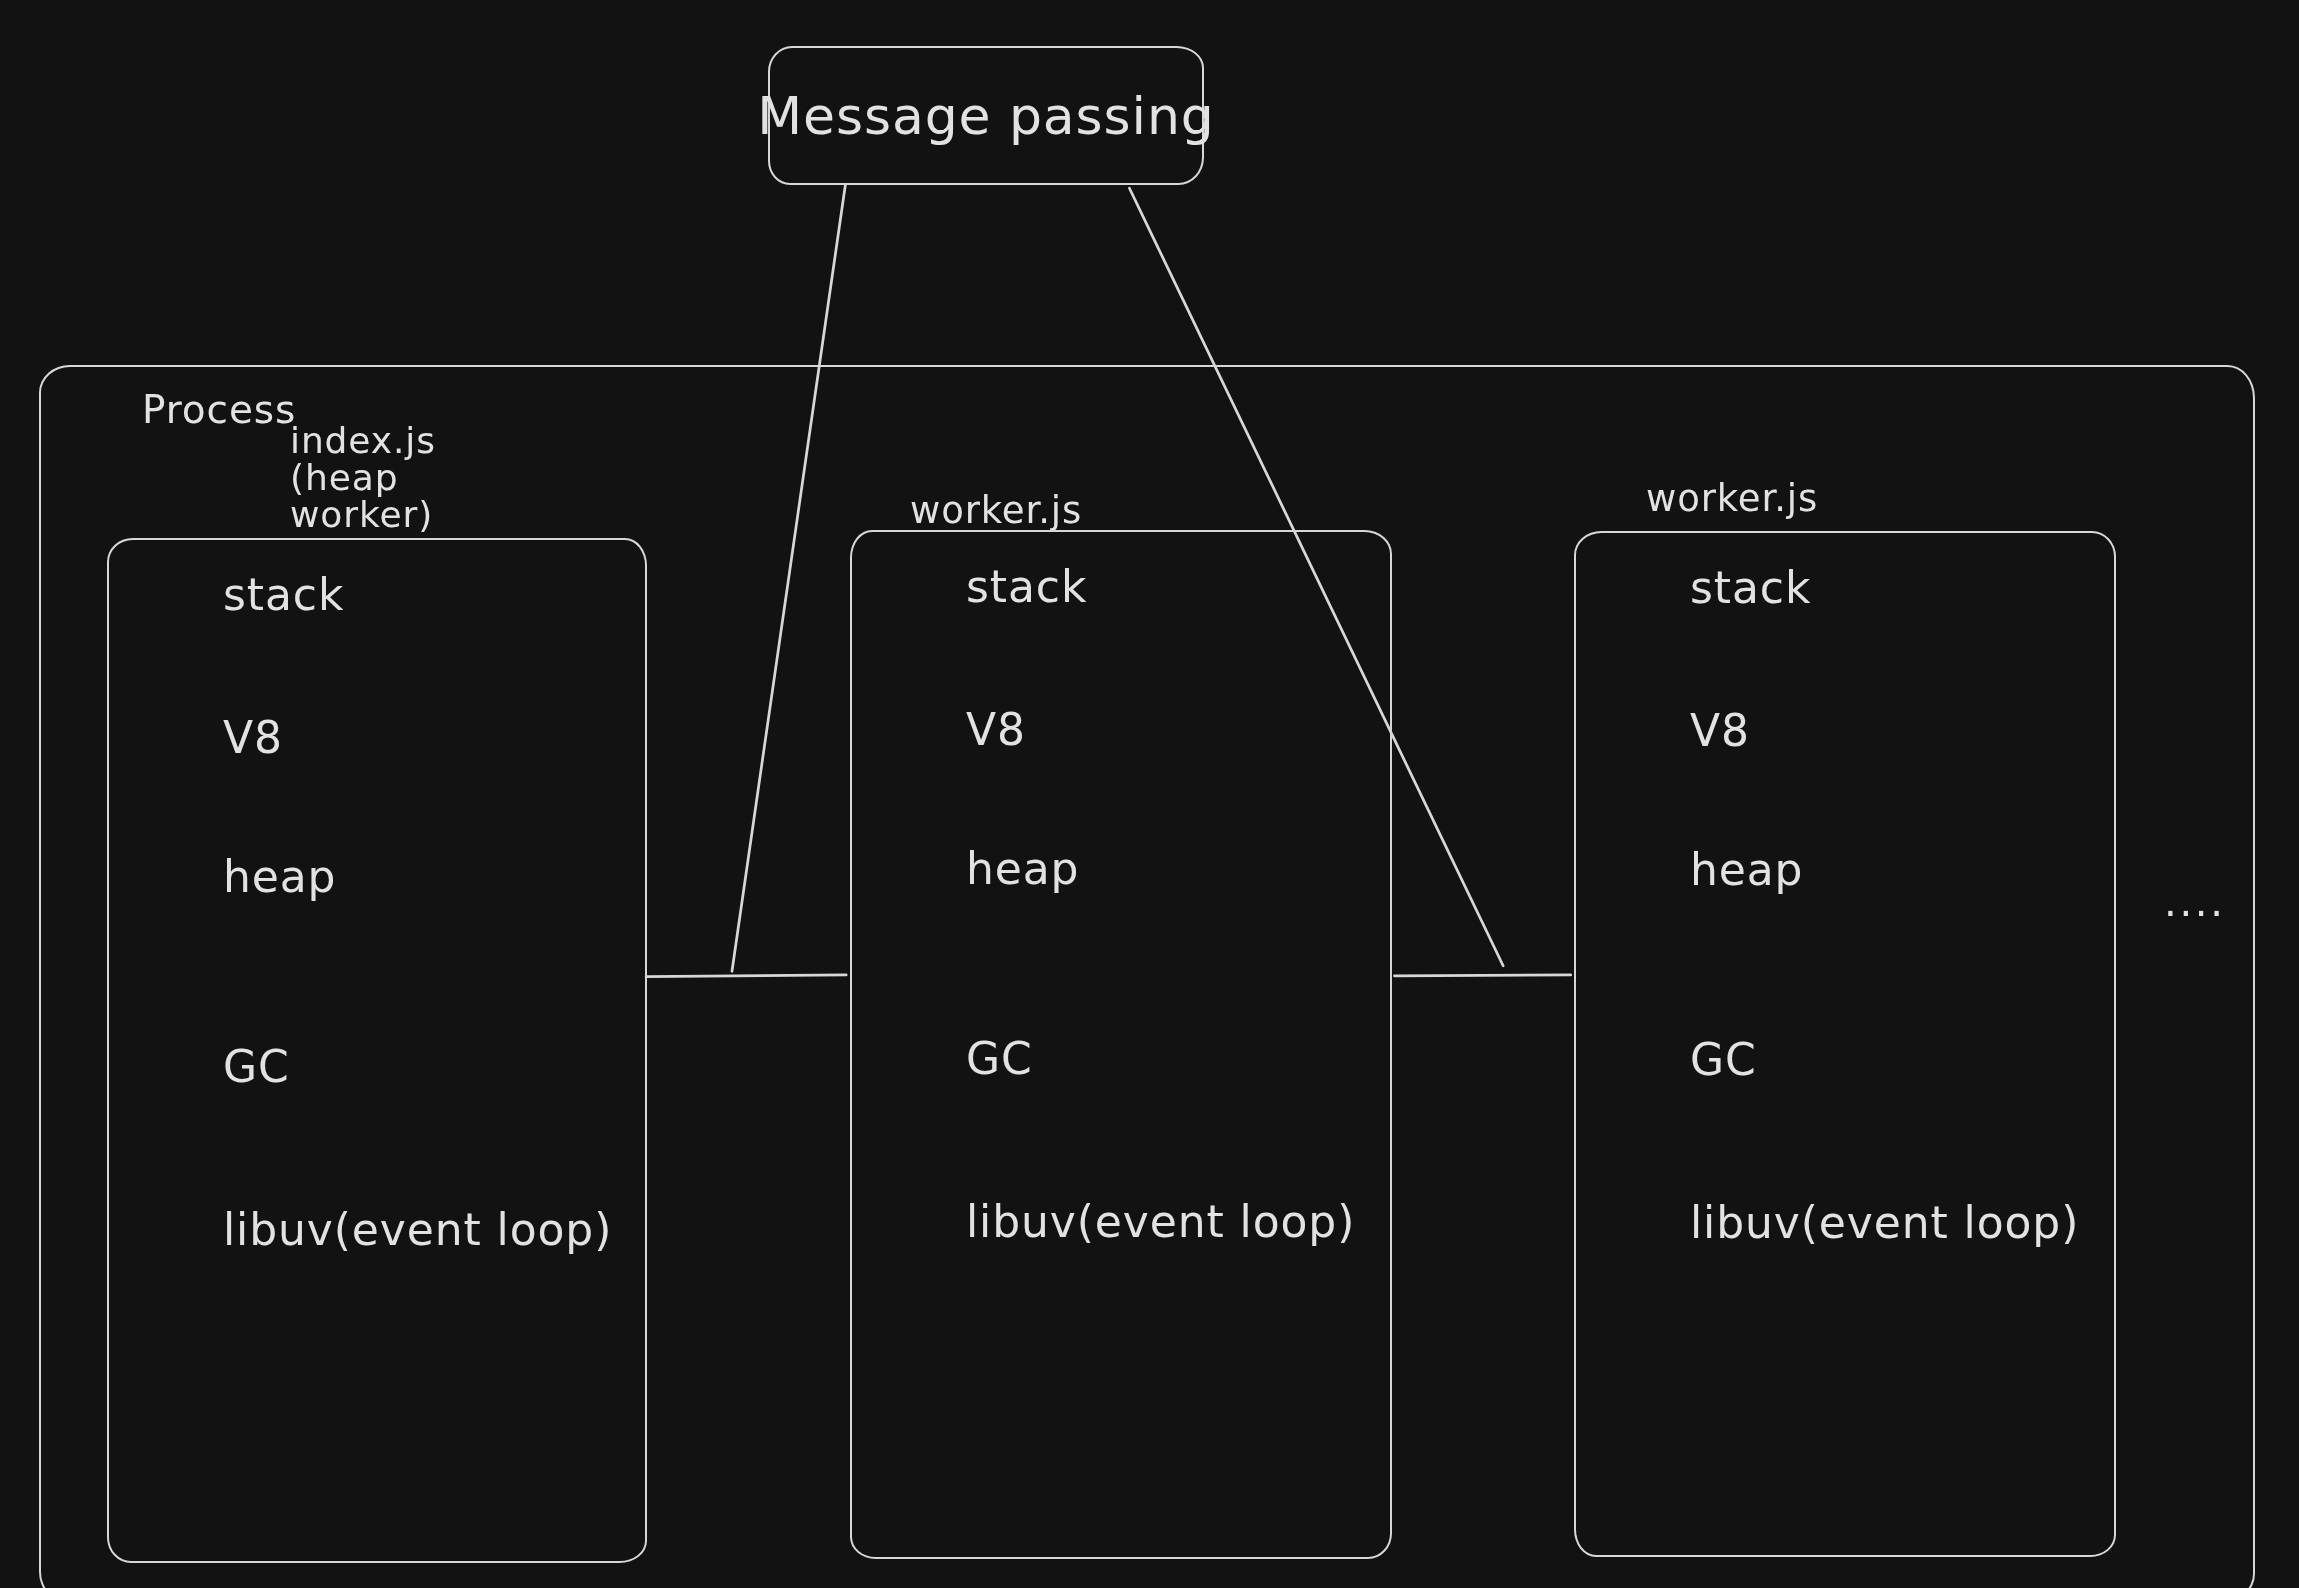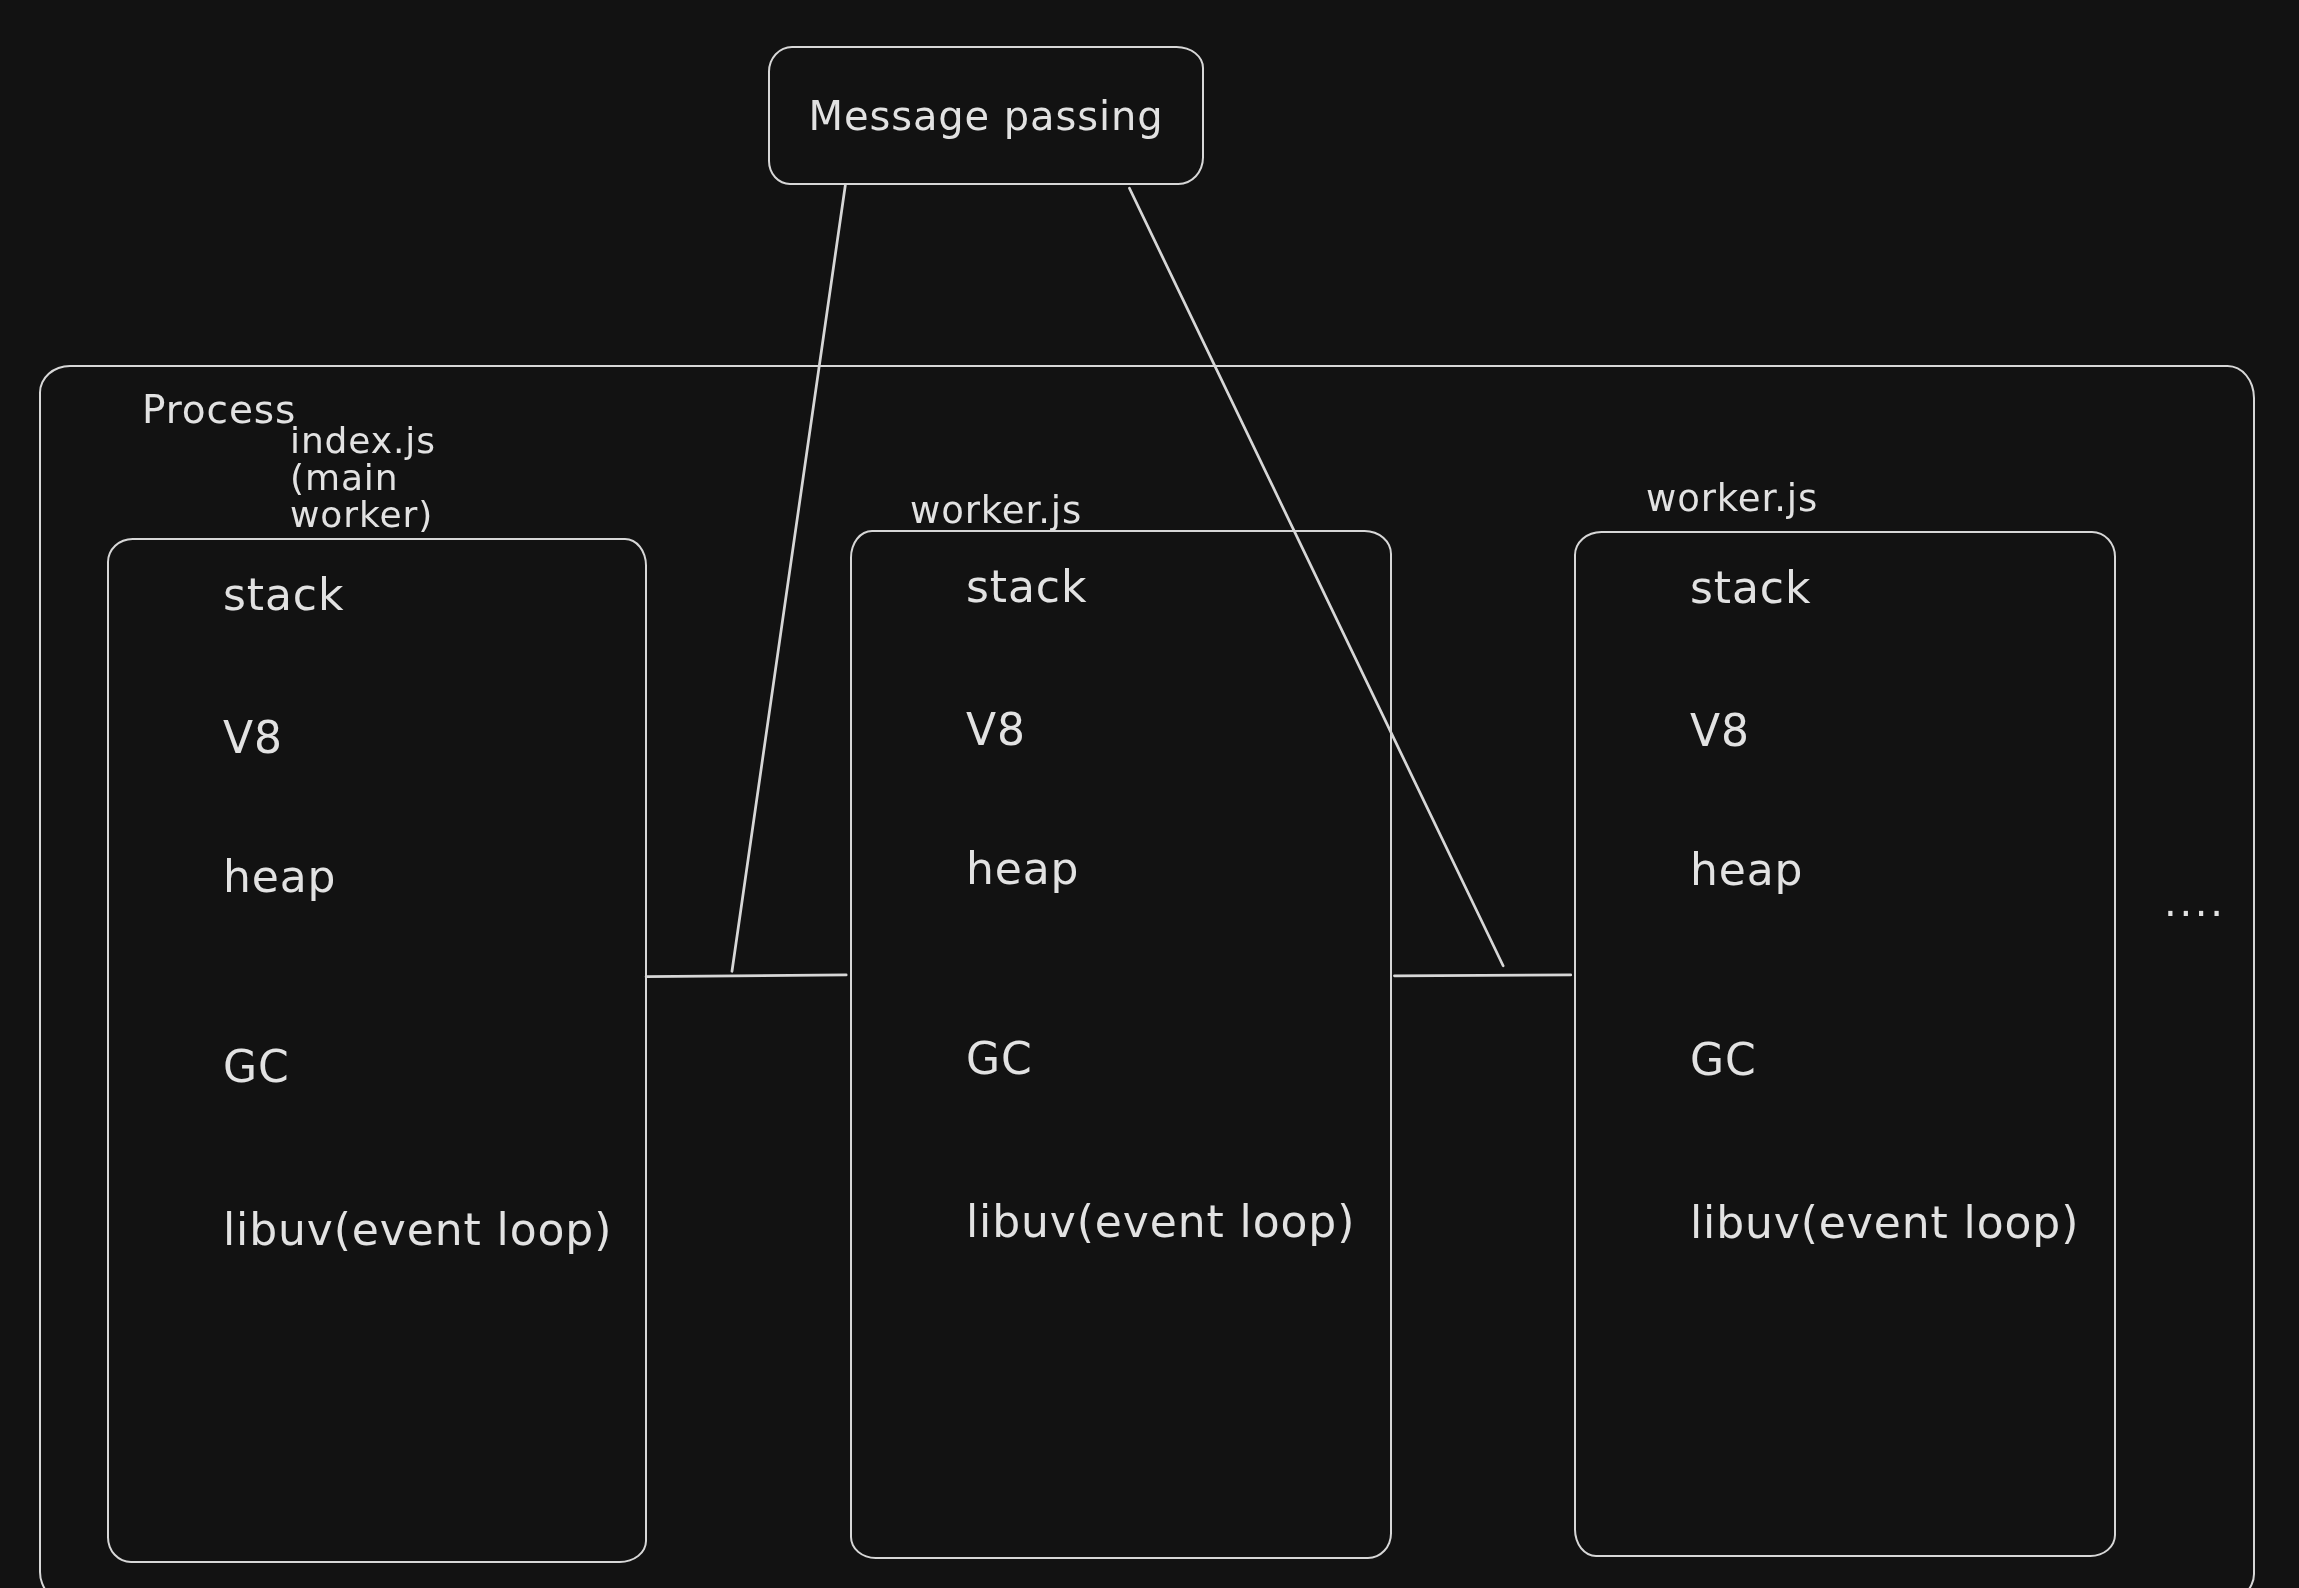--- a/index.html
+++ b/index.html
@@ -39,21 +39,21 @@
     top: 46px;
     width: 436px;
     height: 139px;
     border-radius: 24px 27.4px 25.6px 22px / 25.6px 22px 27.4px 24px;
     display: flex;
     align-items: center;
     justify-content: center;
     z-index: 4;
   }
   .msg-label {
-    font-size: 40px;
+    font-size: 52px;
     letter-spacing: 0.9px;
     white-space: nowrap;
   }
   .process-box {
     left: 39px;
     top: 326px;
     width: 2216px;
     height: 1238px;
     border-radius: 31px 27.4px 33px 29px / 27.4px 33px 29px 31px;
     z-index: 1;
@@ -138,21 +138,21 @@
   <div class="box msg-box">
     <span class="msg-label">Message passing</span>
   </div>
 
   <div class="box process-box">
 
     <span class="process-label">Process</span>
 
     <div class="main-title">
       <span>index.js</span>
-      <span>(main</span>
+      <span>(heap</span>
       <span>worker)</span>
     </div>
 
     <span class="worker-title w1">worker.js</span>
 
     <span class="worker-title w2">worker.js</span>
 
     <div class="thread-box t0">
       <span class="item i0">stack</span>
       <span class="item i1">V8</span>

